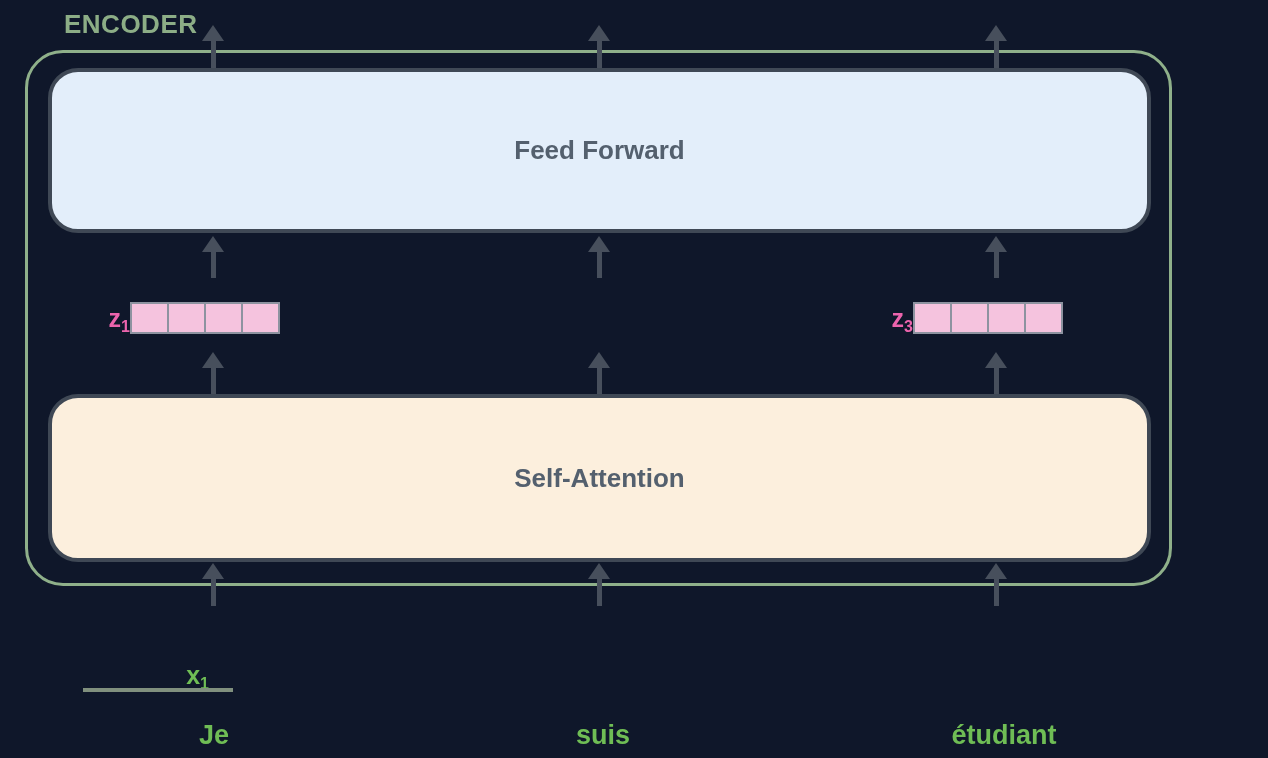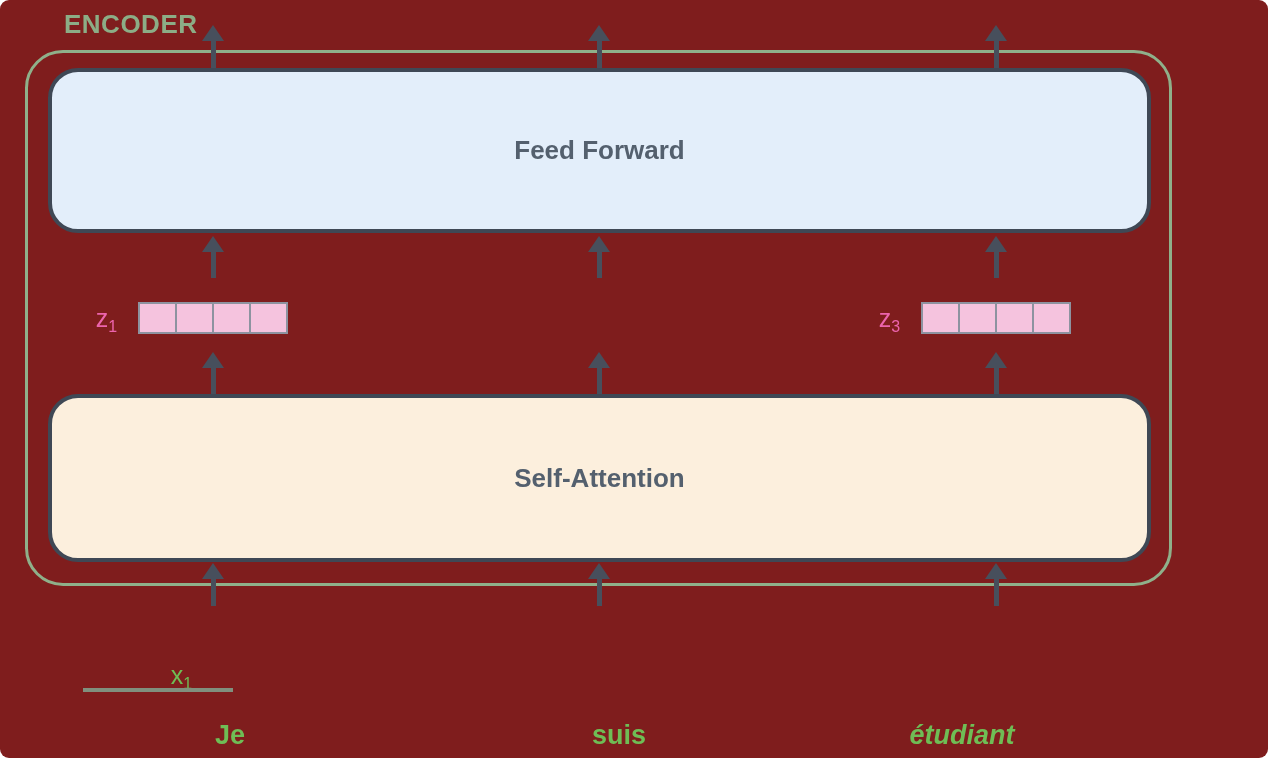--- a/index.html
+++ b/index.html
@@ -1,23 +1,22 @@
 <!DOCTYPE html>
 <html style="--encoder-label: #8cad86; --encoder-border: #8fb08a; --box-border: #3f4855; --box-text: #54606e; --ff-fill: #e3eefa; --sa-fill: #fcefdd; --arrow: #474f5c; --z-label: #ec64ad; --z-cell-fill: #f5c3de; --z-cell-border: #8d93a0; --x-label: #6fbd55; --x-cell-fill: #acd29a; --x-cell-border: #80907e; --word-color: #6fbd55;"><head>
 <meta charset="utf-8">
 <style>
   html, body { margin: 0; padding: 0; background: #ffffff; }
   .canvas {
     position: relative;
     width: 1268px;
     height: 758px;
-    background: #7f1d1d;
+    background: #0f172a;
     overflow: hidden;
     font-family: "Liberation Sans", sans-serif;
-    border-radius: 9px;
   }
 
   
   .encoder-label {
     position: absolute;
     left: 64px;
     top: 9px;
     font-size: 26px;
     font-weight: 700;
     letter-spacing: 0.5px;
@@ -89,24 +88,23 @@
     align-items: center;
     width: 205px;
   }
   .vec-group.z-row { top: 302px; height: 32px; }
   .vec-group.x-row { top: 663px; height: 31px; flex-direction: column; }
   .vec-group.c1 { left: 83px; }
   .vec-group.c2 { left: 469px; }
   .vec-group.c3 { left: 866px; }
   .vec-label {
     width: 47px;
-    text-align: center;
-    padding-right: 8px;
+    text-align: right;
     font-size: 25px;
-    font-weight: 400;
+    font-weight: 700;
     line-height: 1;
   }
   .vec-label sub {
     font-size: 16px;
     vertical-align: -5px;
     line-height: 0;
   }
   .z-row .vec-label { color: var(--z-label, #ec64ad); }
   .x-row .vec-label { color: var(--x-label, #6fbd55); }
   .vec {
@@ -123,25 +121,24 @@
 
   
   .word {
     position: absolute;
     top: 720px;
     transform: translateX(-50%);
     font-size: 27px;
     font-weight: 700;
     color: var(--word-color, #6fbd55);
     white-space: nowrap;
-    margin-left: 16px;
   }
   .word.c1 { left: 214px; }
   .word.c2 { left: 603px; }
-  .word.c3 { left: 946px; font-style: italic; }
+  .word.c3 { left: 1004px; }
 </style>
 </head>
 <body>
 
 <div class="canvas">
 
   <div class="encoder-label">ENCODER</div>
 
   <div class="encoder-boundary"></div>
 

